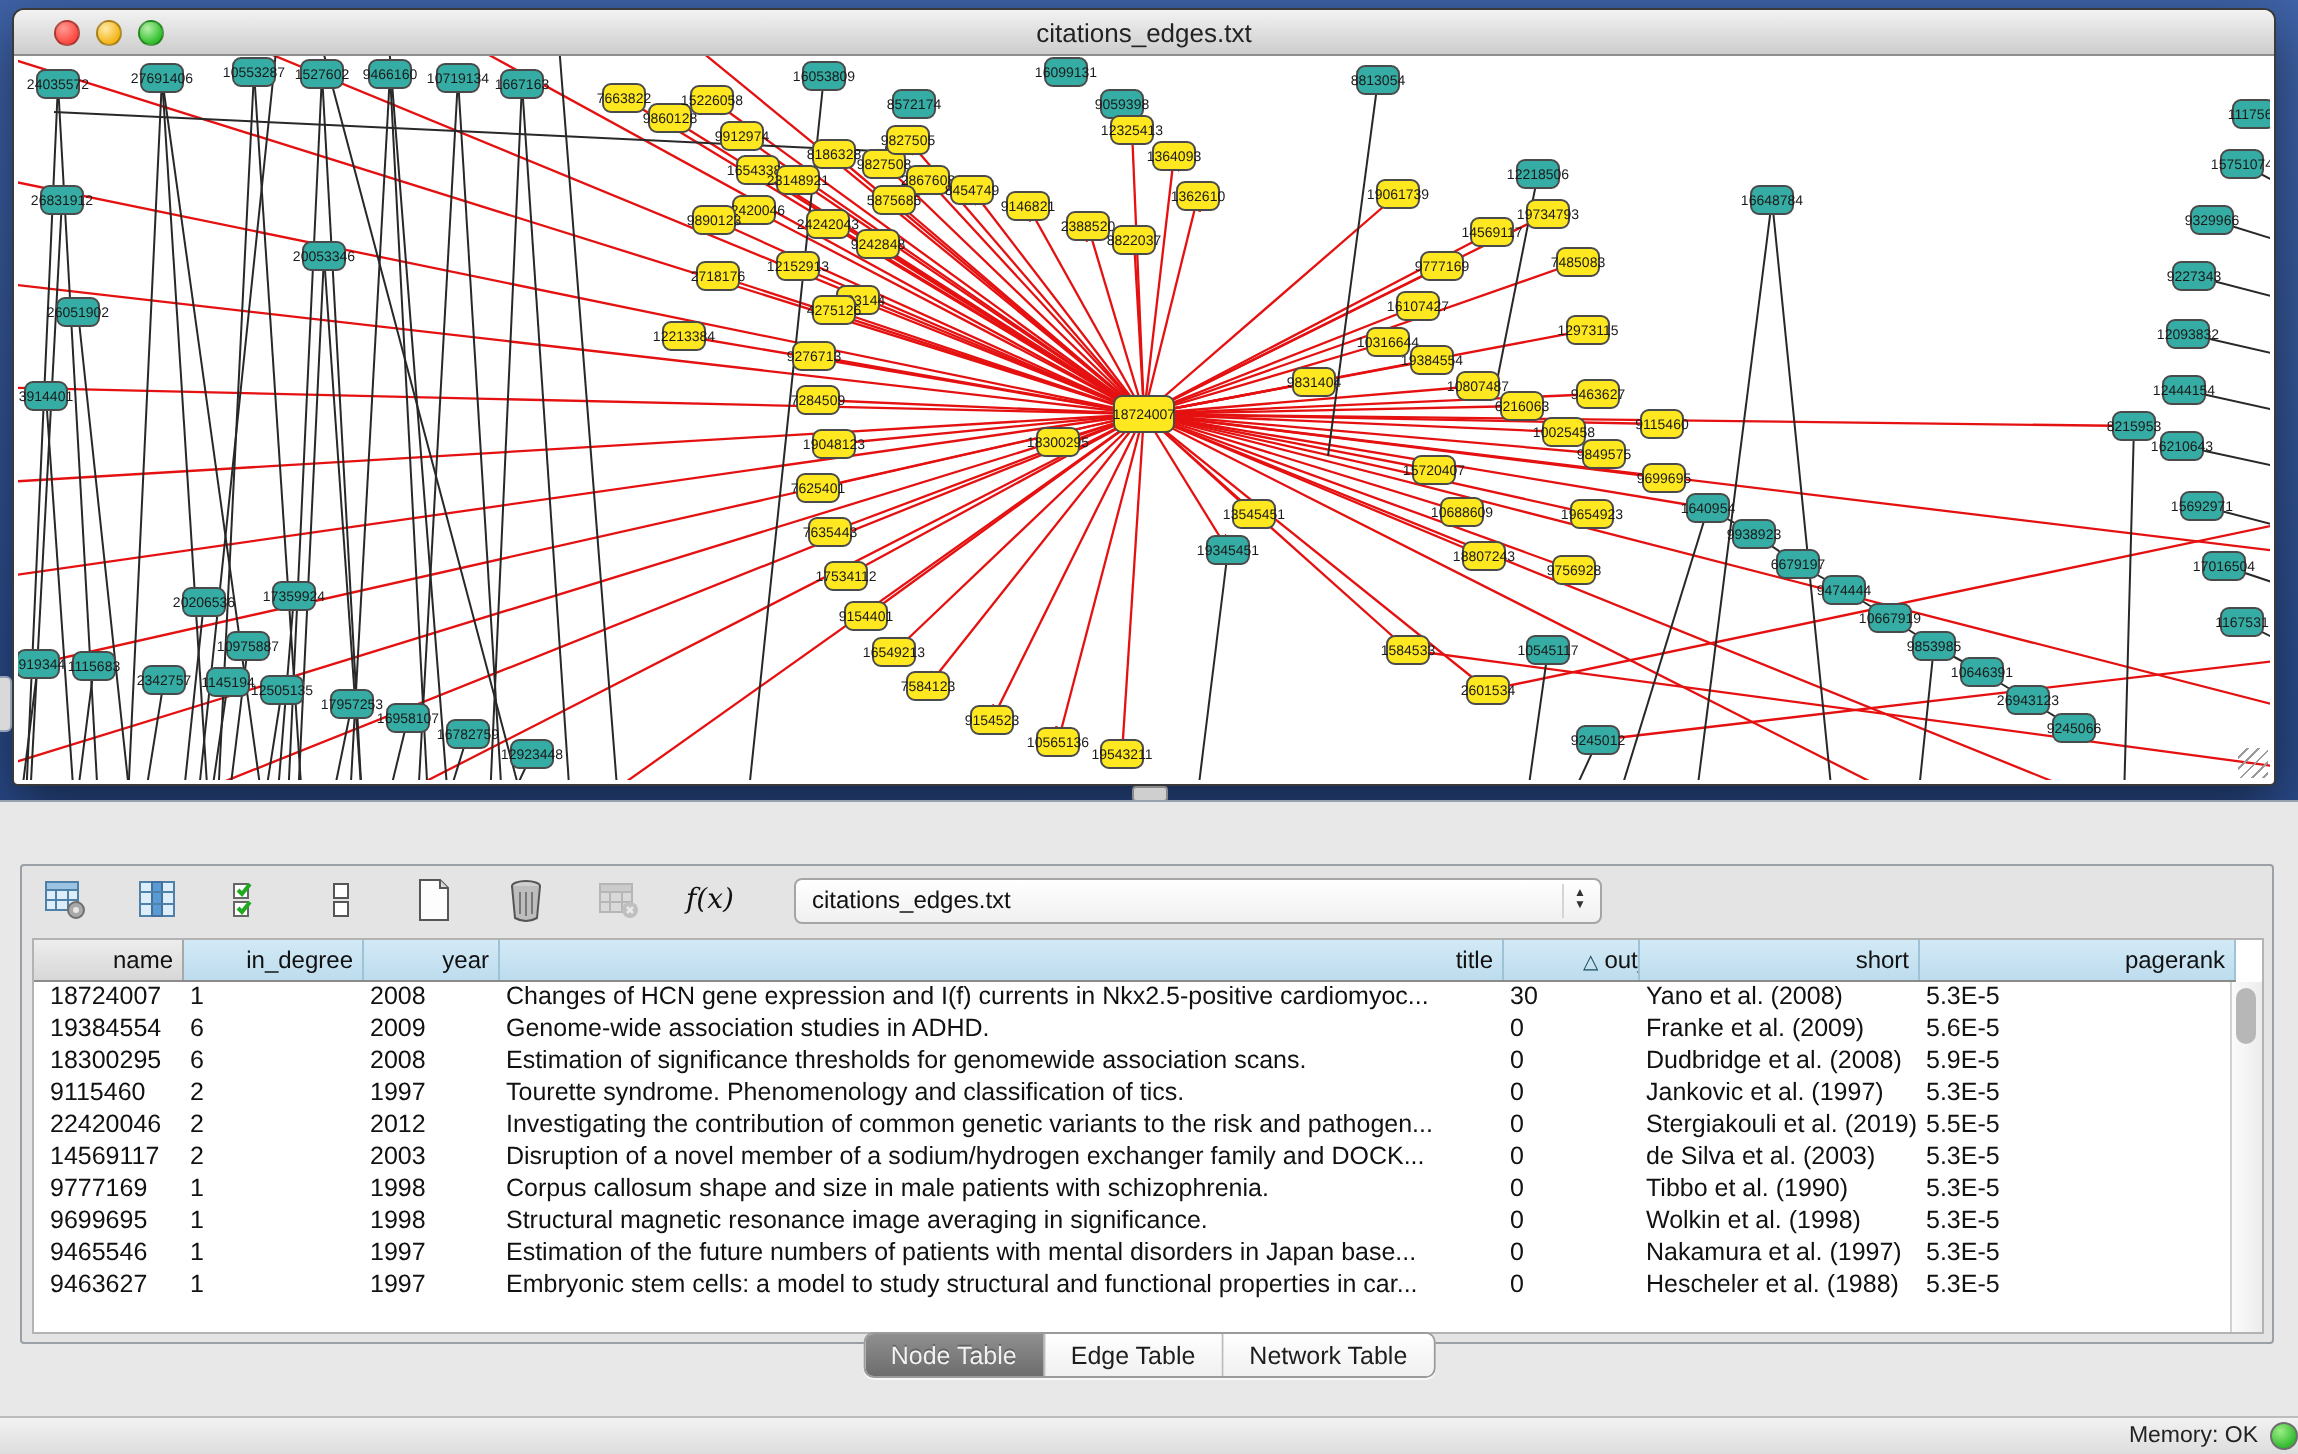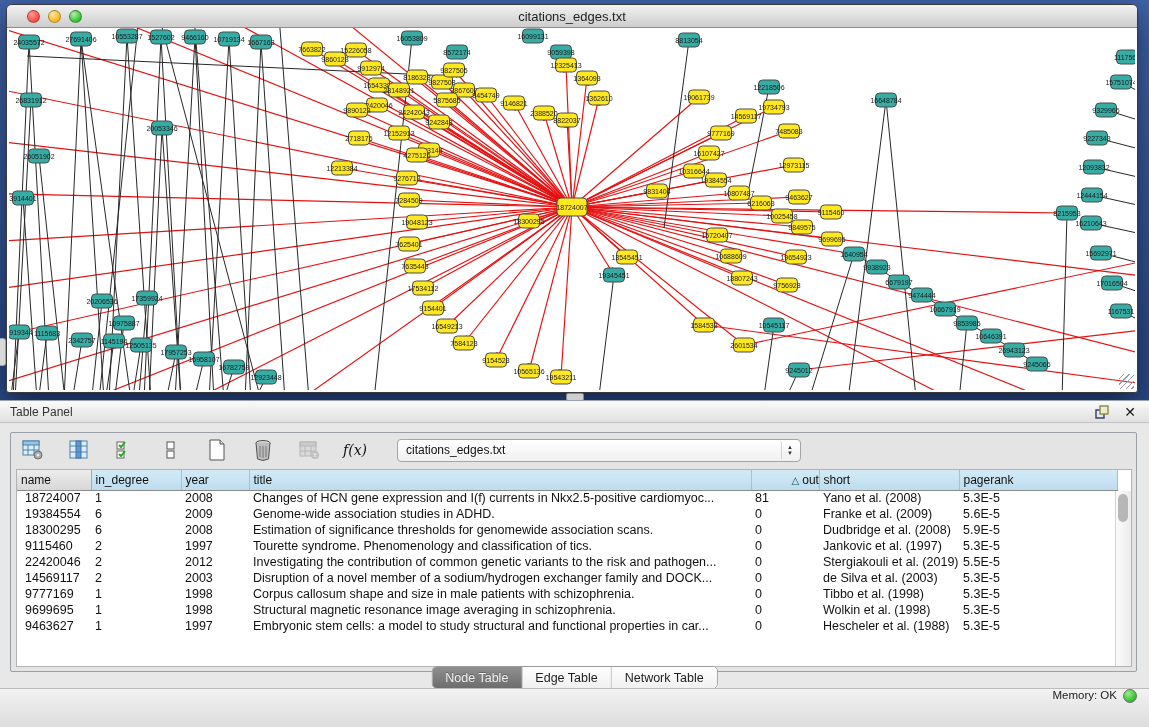--- a/index.html
+++ b/index.html
@@ -45,43 +45,43 @@
   .combo{width:392px;height:21px;background:linear-gradient(#ffffff,#f0f0f0);border:1px solid #a5a5a5;
         border-radius:4px;display:flex;align-items:center;font-size:12px;color:#111;
         padding:0 2px 0 8px;margin-left:8px;}
   .combo-arrows{margin-left:auto;display:flex;flex-direction:column;align-items:center;
         font-size:6px;color:#333;line-height:6px;padding:0 5px;border-left:1px solid #d5d5d5;height:17px;justify-content:center;}
   .tablewrap{position:absolute;left:5px;right:4px;top:36px;bottom:4px;background:#fff;
         border:1px solid #b3b3b3;overflow:hidden;}
   table.ntable{border-collapse:collapse;table-layout:fixed;width:1100px;}
   .ntable th{height:20px;background:linear-gradient(#d3eaf6,#bddcee);border-right:1px solid #9ec3d6;
         border-bottom:1px solid #8b8b8b;font-weight:normal;font-size:12px;color:#111;
-        text-align:left;padding:0 4px;overflow:hidden;white-space:nowrap;box-sizing:border-box;}
+        text-align:right;padding:0 4px;overflow:hidden;white-space:nowrap;box-sizing:border-box;}
   .ntable th.keycol{background:linear-gradient(#ededed,#d7d7d7);border-right:1px solid #a8a8a8;}
   .ntable th.sorted{text-align:center;padding-left:40px;}
   .ntable td{height:16px;padding:0 4px;font-size:12.5px;color:#111;white-space:nowrap;
         overflow:hidden;box-sizing:border-box;}
   .ntable td.c0{padding-left:8px;}
   .sort-tri{font-size:10px;color:#1b4b5e;margin-right:3px;}
   col.c0{width:74px;}col.c1{width:90px;}col.c2{width:68px;}col.c3{width:502px;}
   col.c4{width:68px;}col.c5{width:140px;}col.c6{width:158px;}
   .vscroll{position:absolute;top:21px;right:0;bottom:0;width:15px;
         background:linear-gradient(90deg,#fbfbfb,#ececec);border-left:1px solid #d2d2d2;}
   .vthumb{position:absolute;top:3px;left:2px;width:10px;height:28px;background:#b7b7b7;border-radius:6px;}
   .tabs{position:absolute;left:50%;transform:translateX(-50%);top:265px;display:flex;height:21px;
         border:1px solid #9b9b9b;border-radius:5px;overflow:hidden;background:#fff;
         box-shadow:0 1px 0 rgba(255,255,255,.7);}
   .tab{padding:0 13px;font-size:12.5px;display:flex;align-items:center;color:#1d1d1d;
         border-right:1px solid #bdbdbd;background:linear-gradient(#ffffff,#f0f0f0);}
   .tab:last-child{border-right:none;}
   .tab.active{background:linear-gradient(#8f8f8f,#6d6d6d);color:#f2f2f2;text-shadow:0 -1px 0 rgba(0,0,0,.25);}
-  .statusbar{position:absolute;left:0;bottom:0;width:100%;height:39px;box-sizing:border-box;
+  .statusbar{position:absolute;left:0;bottom:0;width:100%;height:19px;box-sizing:border-box;
         background:linear-gradient(#f2f2f2,#dddddd);border-top:1px solid #bcbcbc;
-        display:flex;align-items:flex-start;justify-content:flex-end;gap:6px;
-        padding-right:12px;font-size:11.5px;color:#222;}
+        display:flex;align-items:center;justify-content:flex-end;gap:6px;
+        font-size:11.5px;color:#222;}
   .memdot{width:14px;height:14px;border-radius:50%;border:1px solid #6f6f6f;box-sizing:border-box;
         background:radial-gradient(circle at 35% 30%,#9bef84,#2db82d 75%);}
 </style>
 </head>
 <body>
 
 <div class="gwin">
   <div class="titlebar">
     <div class="lights">
       <span class="light r"></span>
@@ -494,33 +494,20 @@
         <text x="563" y="181.6" text-anchor="middle" font-size="7" fill="#1a1a1a">18724007</text>
       </svg>
     <div class="grip"></div>
   </div>
 </div>
 
 <div class="splitter-knob"></div>
 <div class="left-notch"></div>
 
 <div class="tpanel">
-  <div class="tpanel-header">
-    <span>Table Panel</span>
-    <span class="spacer"></span>
-    <span class="hdr-icon" title="float-panel-icon">
-      <svg width="14" height="14" viewBox="0 0 14 14">
-        <rect x="1" y="5" width="8" height="8" fill="none" stroke="#2b3a67" stroke-width="1.4"></rect>
-        <rect x="5" y="1" width="8" height="8" fill="#efe9cf" stroke="#8a8a4a" stroke-width="1.4"></rect>
-      </svg>
-    </span>
-    <span class="hdr-icon" title="close-panel-icon">
-        <span class="close-x">✕</span>
-      </span>
-  </div>
 
   <div class="inner">
     <div class="toolbar">
       <span class="tbtn" title="table-settings-icon">
         <svg width="22" height="22" viewBox="0 0 22 22">
           <rect x="1" y="2" width="16" height="14" fill="#ddeefa" stroke="#4f81a8"></rect>
           <rect x="1" y="2" width="16" height="4" fill="#9cc4e2" stroke="#4f81a8"></rect>
           <path d="M6 6 V16 M12 6 V16 M1 11 H17" stroke="#4f81a8" fill="none"></path>
           <circle cx="16" cy="16" r="4" fill="#a9a9a9" stroke="#6f6f6f"></circle>
           <circle cx="16" cy="16" r="1.5" fill="#e8e8e8"></circle>
@@ -600,21 +587,21 @@
               <th class="c5">short</th>
               <th class="c6">pagerank</th>
             </tr>
           </thead>
         <tbody id="tbody">
             <tr>
               <td class="c0">18724007</td>
               <td class="c1">1</td>
               <td class="c2">2008</td>
               <td class="c3">Changes of HCN gene expression and I(f) currents in Nkx2.5-positive cardiomyoc...</td>
-              <td class="c4">81</td>
+              <td class="c4">30</td>
               <td class="c5">Yano et al. (2008)</td>
               <td class="c6">5.3E-5</td>
             </tr>
             <tr>
               <td class="c0">19384554</td>
               <td class="c1">6</td>
               <td class="c2">2009</td>
               <td class="c3">Genome-wide association studies in ADHD.</td>
               <td class="c4">0</td>
               <td class="c5">Franke et al. (2009)</td>
@@ -655,30 +642,39 @@
               <td class="c4">0</td>
               <td class="c5">de Silva et al. (2003)</td>
               <td class="c6">5.3E-5</td>
             </tr>
             <tr>
               <td class="c0">9777169</td>
               <td class="c1">1</td>
               <td class="c2">1998</td>
               <td class="c3">Corpus callosum shape and size in male patients with schizophrenia.</td>
               <td class="c4">0</td>
-              <td class="c5">Tibbo et al. (1998)</td>
+              <td class="c5">Tibbo et al. (1990)</td>
               <td class="c6">5.3E-5</td>
             </tr>
             <tr>
               <td class="c0">9699695</td>
               <td class="c1">1</td>
               <td class="c2">1998</td>
-              <td class="c3">Structural magnetic resonance image averaging in schizophrenia.</td>
+              <td class="c3">Structural magnetic resonance image averaging in significance.</td>
               <td class="c4">0</td>
               <td class="c5">Wolkin et al. (1998)</td>
+              <td class="c6">5.3E-5</td>
+            </tr>
+            <tr>
+              <td class="c0">9465546</td>
+              <td class="c1">1</td>
+              <td class="c2">1997</td>
+              <td class="c3">Estimation of the future numbers of patients with mental disorders in Japan base...</td>
+              <td class="c4">0</td>
+              <td class="c5">Nakamura et al. (1997)</td>
               <td class="c6">5.3E-5</td>
             </tr>
             <tr>
               <td class="c0">9463627</td>
               <td class="c1">1</td>
               <td class="c2">1997</td>
               <td class="c3">Embryonic stem cells: a model to study structural and functional properties in car...</td>
               <td class="c4">0</td>
               <td class="c5">Hescheler et al. (1988)</td>
               <td class="c6">5.3E-5</td>

